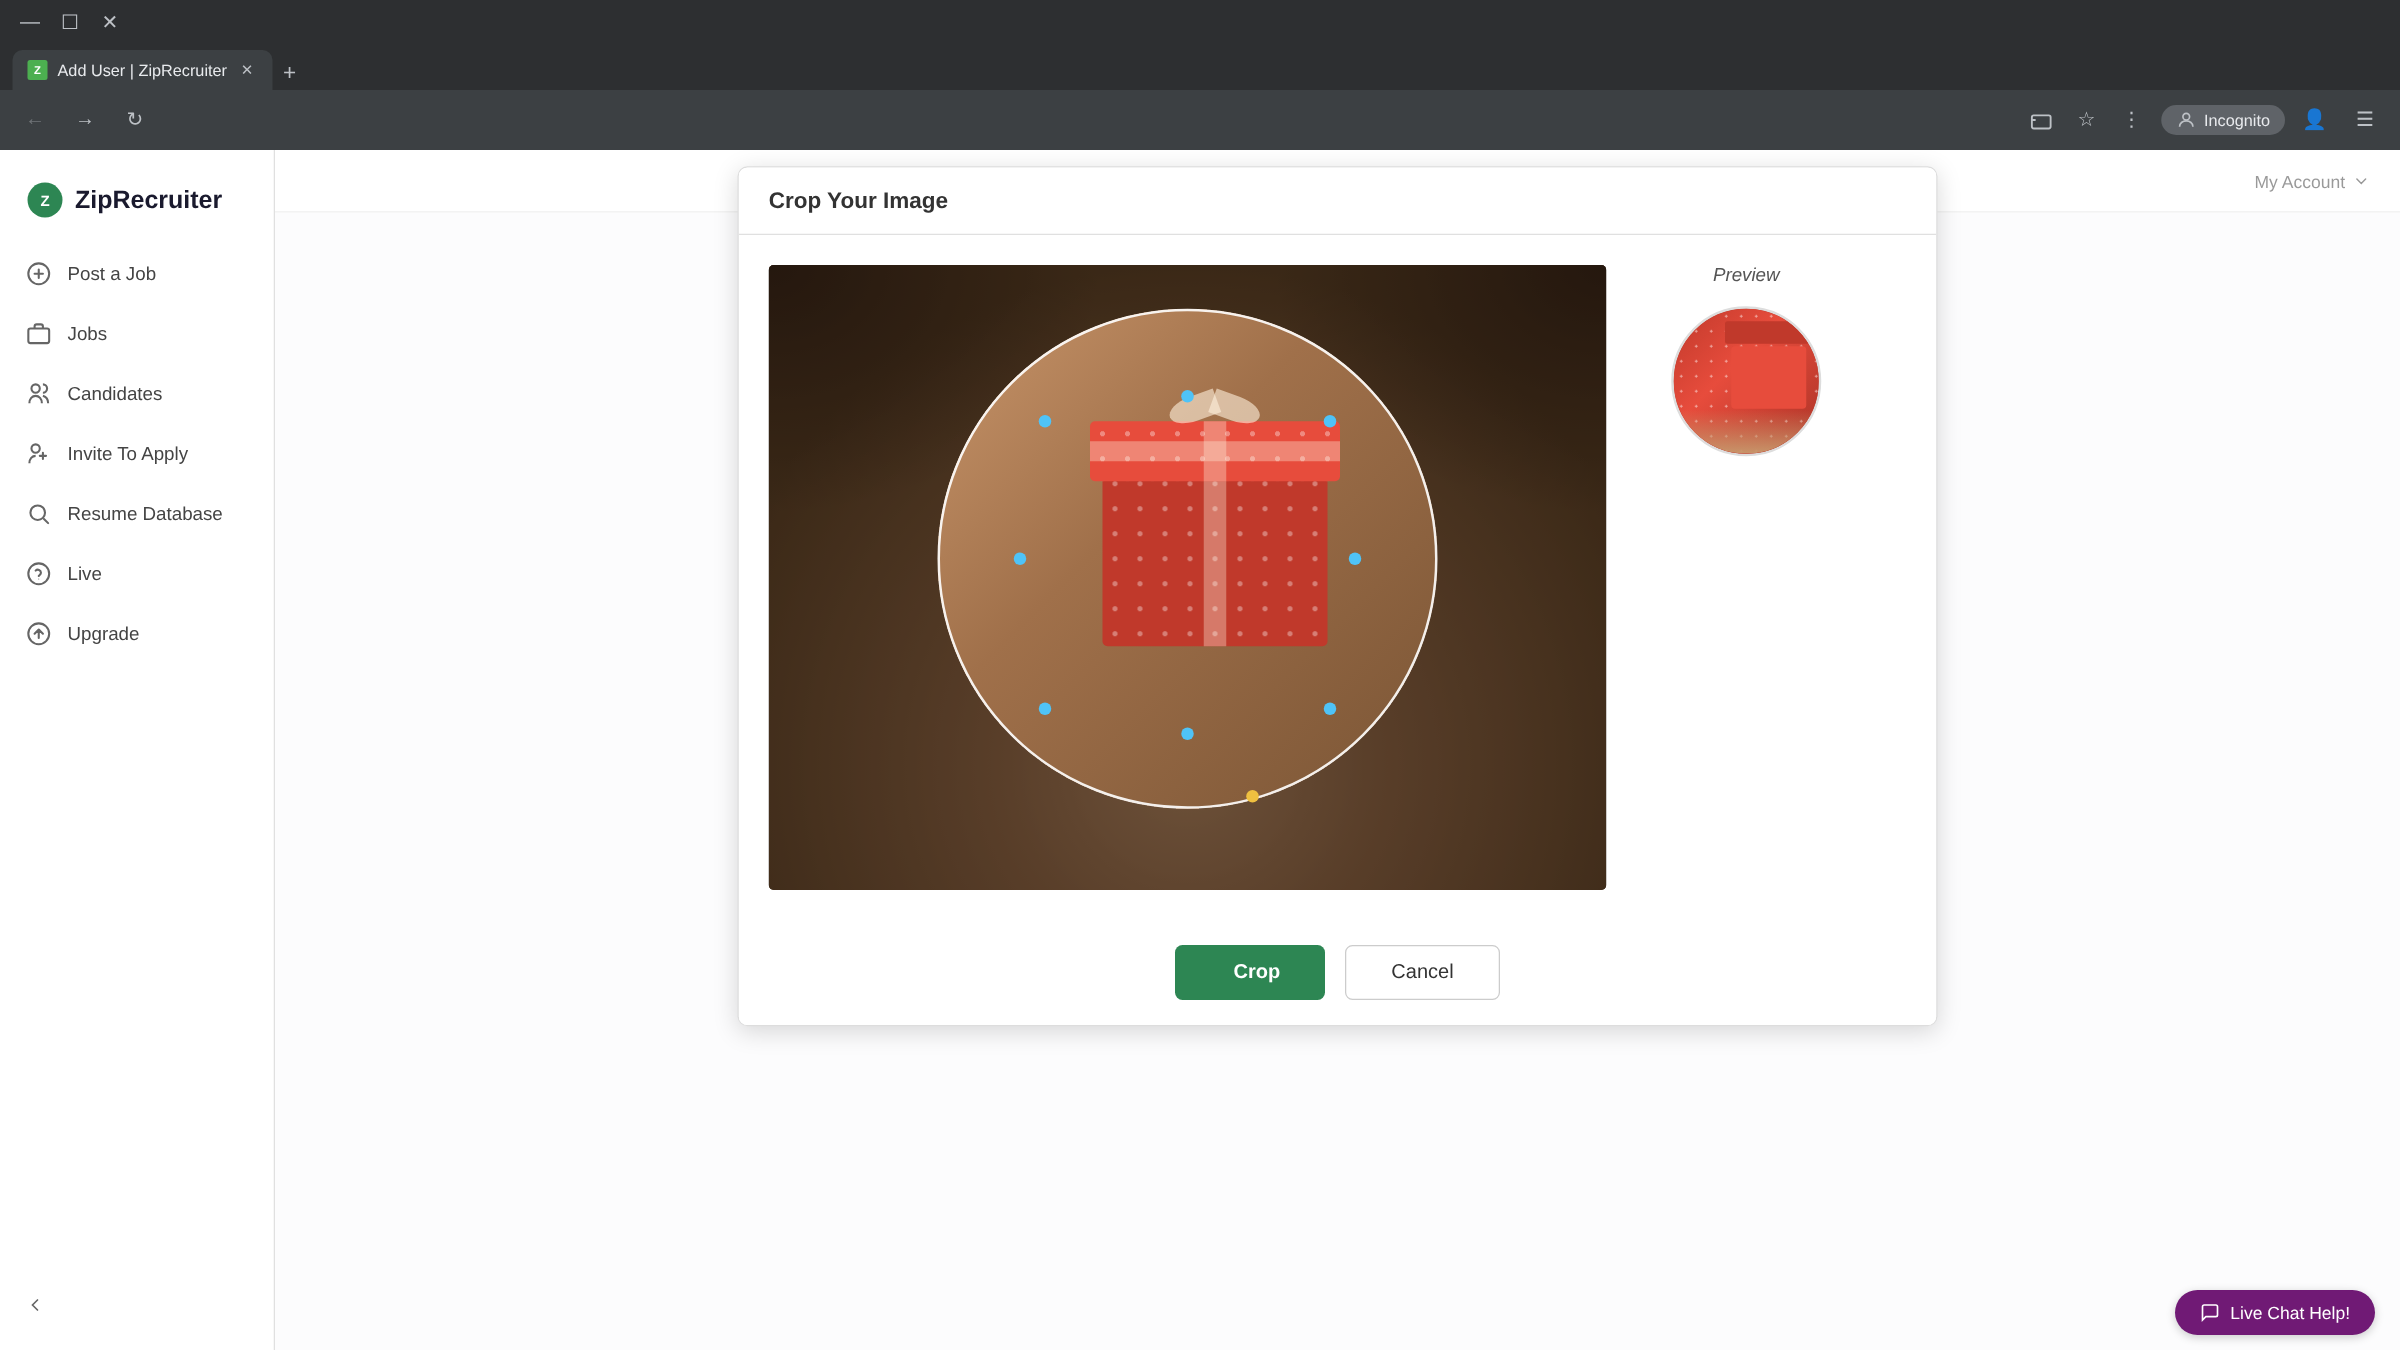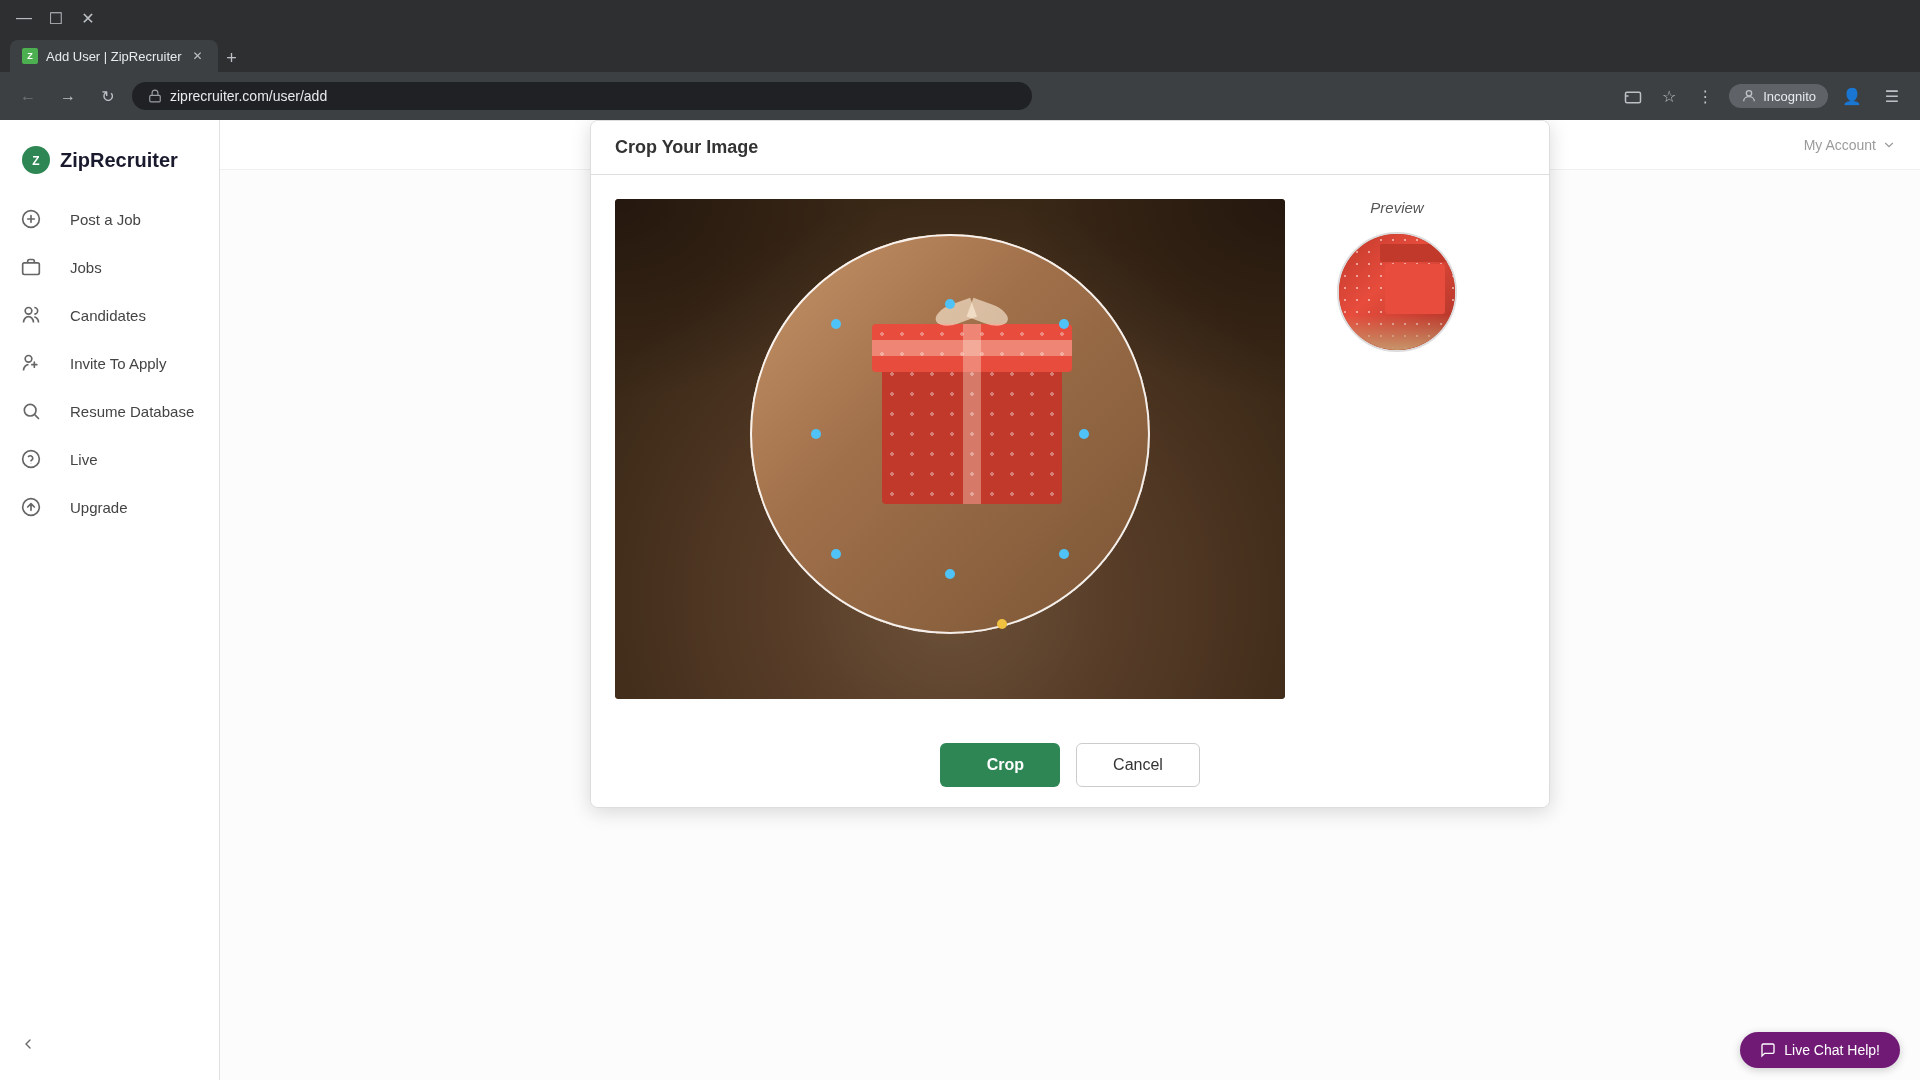--- a/index.html
+++ b/index.html
@@ -167,21 +167,21 @@
       color: #1a1a2e;
     }
     .sidebar-nav {
       display: flex;
       flex-direction: column;
       gap: 2px;
     }
     .sidebar-item {
       display: flex;
       align-items: center;
-      gap: 28px;
+      gap: 12px;
       padding: 12px 20px;
       color: #444;
       font-size: 15px;
       cursor: pointer;
       border-radius: 0;
       transition: background 0.15s;
     }
     .sidebar-icon {
       width: 22px; height: 22px;
       display: flex; align-items: center; justify-content: center;
@@ -234,21 +234,21 @@
       align-items: flex-start;
       justify-content: center;
       padding-top: 0;
       z-index: 10;
     }
     .modal-container {
       background: #fff;
       border: 1px solid #ddd;
       border-radius: 8px;
       width: 960px;
-      margin-top: 0;
+      margin-top: 13px;
       overflow: hidden;
       box-shadow: 0 4px 20px rgba(0,0,0,0.15);
     }
     .modal-header {
       padding: 16px 24px;
       border-bottom: 1px solid #e0e0e0;
       font-size: 18px;
       font-weight: 600;
       color: #333;
       background: #fff;
@@ -481,27 +481,20 @@
       <span>Add User | ZipRecruiter</span>
       <span class="tab-close">✕</span>
     </div>
     <button class="tab-new">+</button>
   </div>
 
   <div class="address-bar">
     <button class="nav-btn disabled">←</button>
     <button class="nav-btn">→</button>
     <button class="nav-btn">↻</button>
-    <div class="url-bar">
-      <svg width="14" height="14" viewBox="0 0 24 24" fill="none">
-        <rect x="3" y="11" width="18" height="11" rx="2" stroke="#9aa0a6" stroke-width="2" fill="none"></rect>
-        <path d="M7 11V7a5 5 0 0110 0v4" stroke="#9aa0a6" stroke-width="2" fill="none"></path>
-      </svg>
-      <span class="url-text">ziprecruiter.com/user/add</span>
-    </div>
     <div class="browser-actions">
       <button class="nav-btn">
         <svg width="18" height="18" viewBox="0 0 24 24" fill="none">
             <rect x="2" y="7" width="20" height="14" rx="2" stroke="#bdc1c6" stroke-width="2"></rect>
             <path d="M2 12h4" stroke="#bdc1c6" stroke-width="2"></path>
           </svg>
       </button>
       <button class="nav-btn">☆</button>
       <button class="nav-btn">⋮</button>
     </div>

